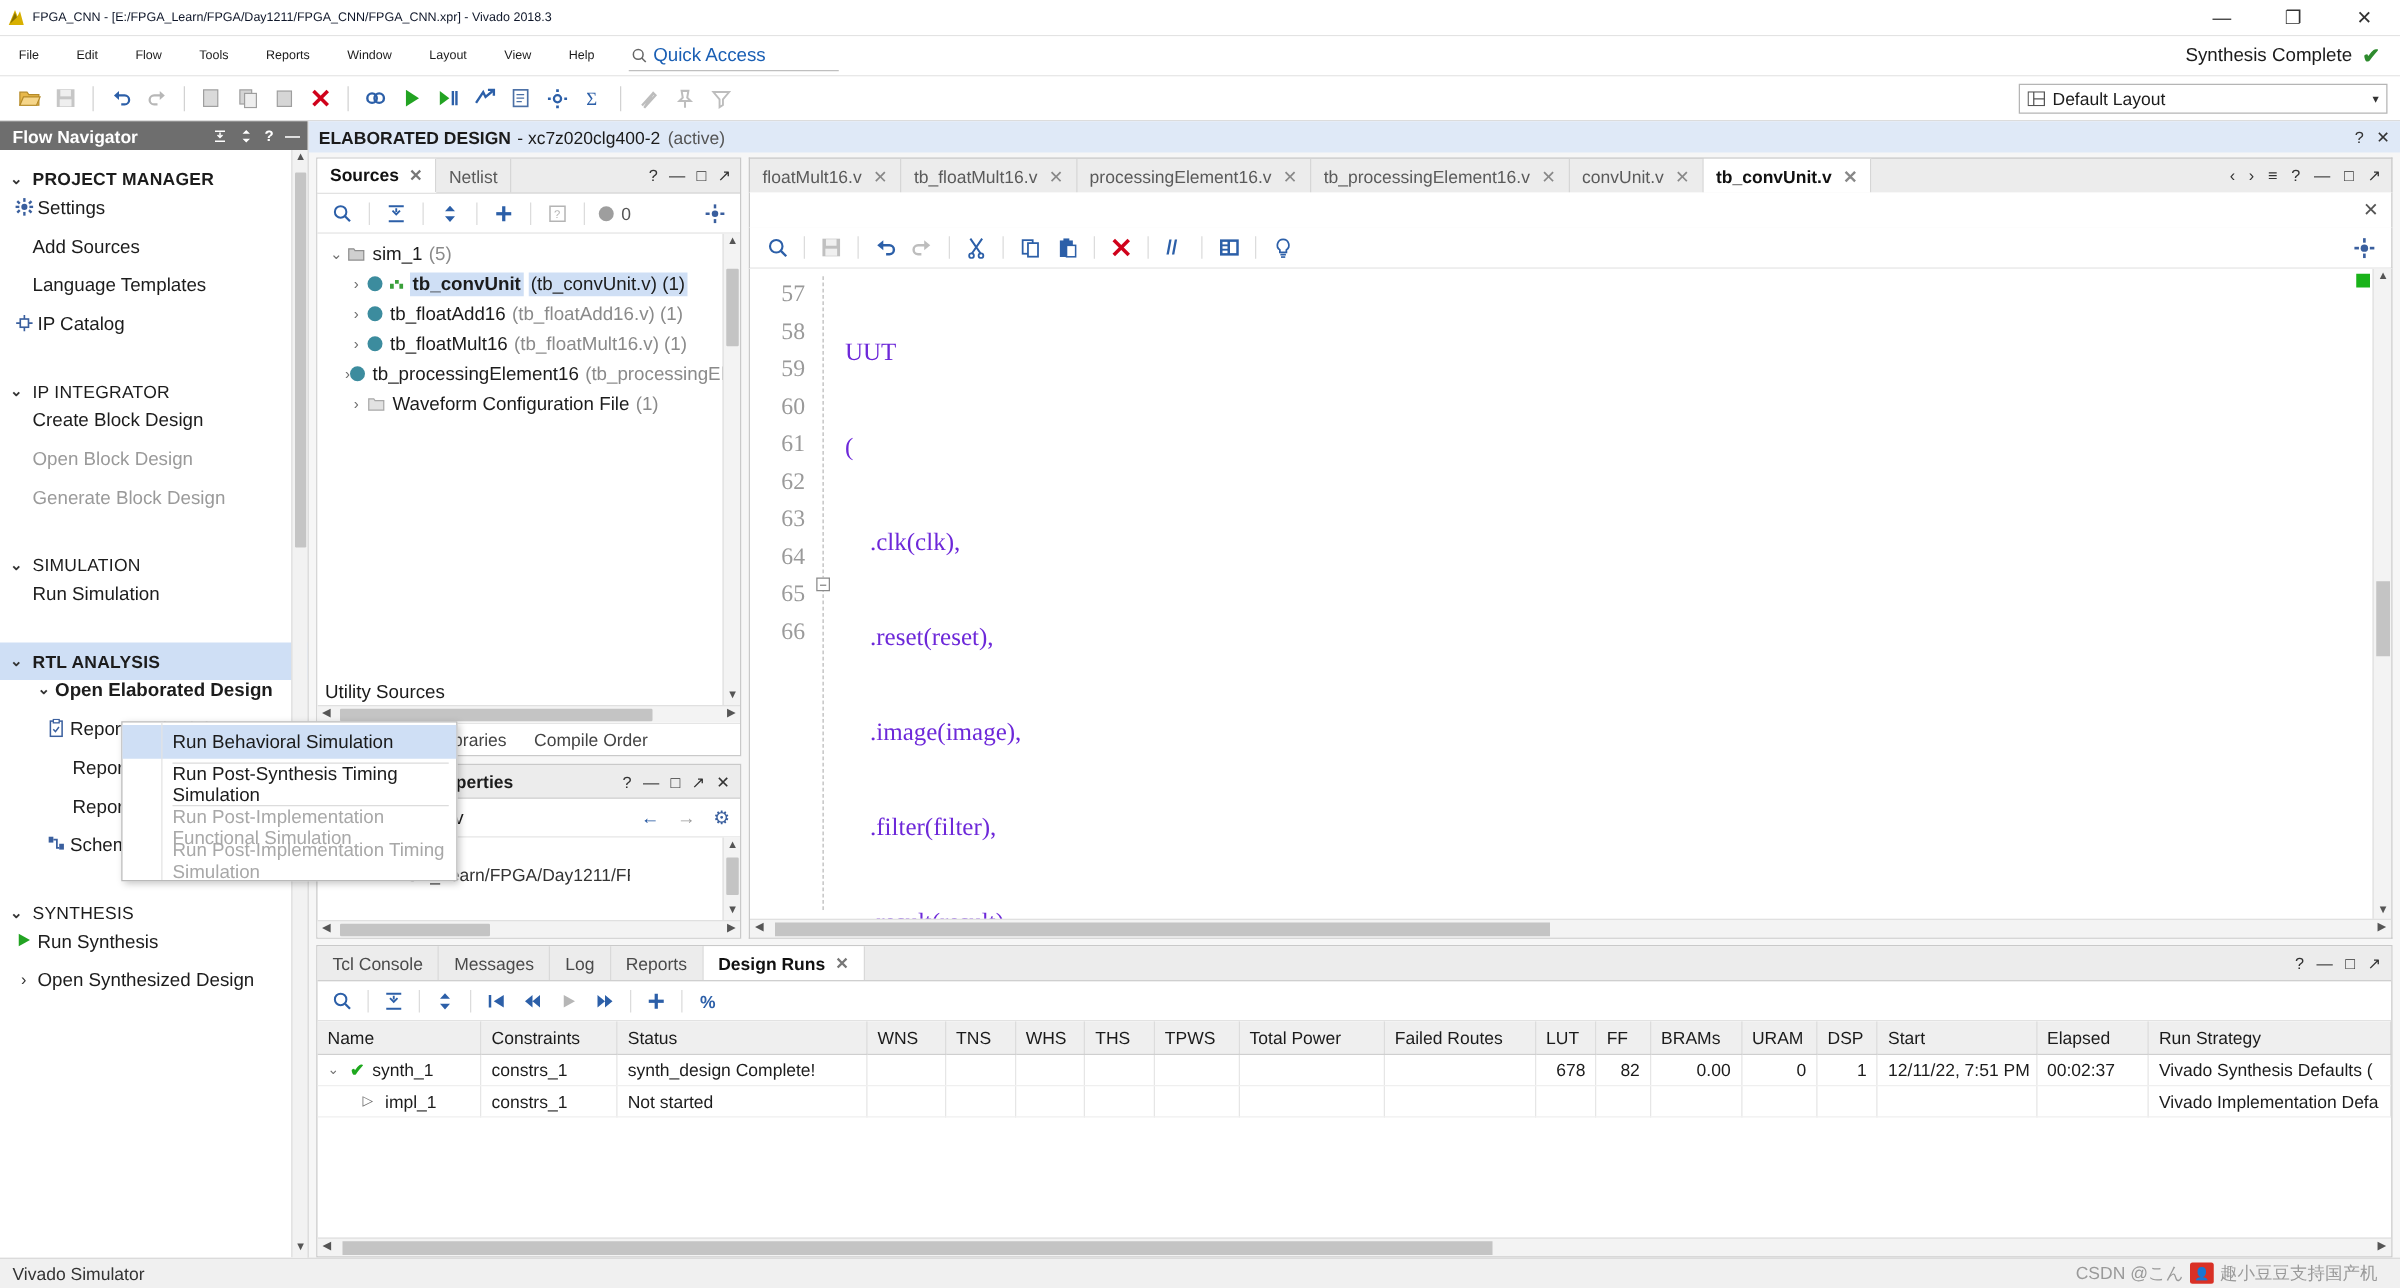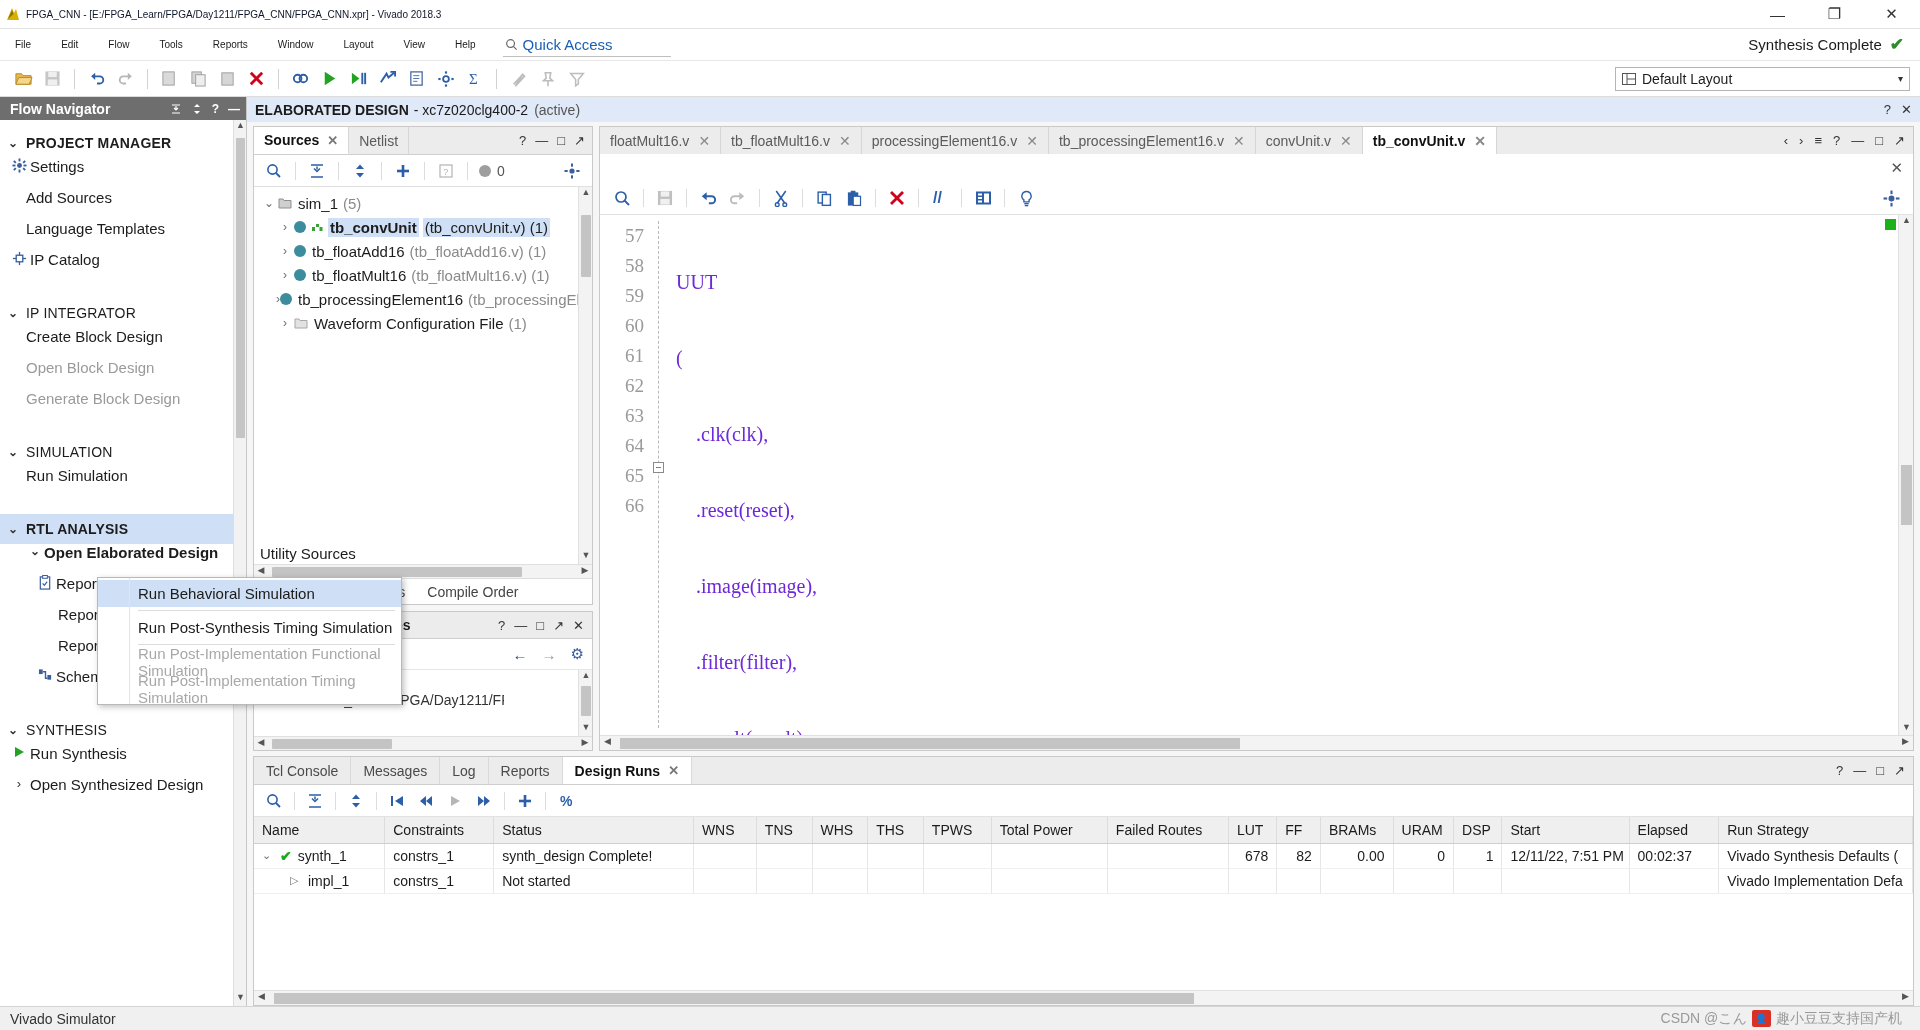--- a/index.html
+++ b/index.html
@@ -185,21 +185,21 @@
 
   
   .statusbar { height:24px; flex:none; background:#f0f0f0; border-top:1px solid #d4d4d4;
                display:flex; align-items:center; padding:0 10px; font-size:14px; color:#333;}
   .watermark { margin-left:auto; display:flex; align-items:center; gap:5px; color:#9a9a9a; font-size:14px;
                padding-right:8px;}
   .wm-badge { width:19px; height:17px; background:#d93025; color:#fff; font-size:10px; display:flex;
               align-items:center; justify-content:center; border-radius:2px;}
 
   
-  .ctxmenu { position:absolute; left:97px; top:480px; width:305px; background:#fff;
+  .ctxmenu { position:absolute; left:97px; top:480px; width:269px; background:#fff;
              border:1px solid #b9b9b9; box-shadow:2px 2px 6px rgba(0,0,0,.25); z-index:50; padding:2px 0;}
   .ctx-item { height:27px; display:flex; align-items:center; padding-left:40px; font-size:15px; color:#1b1b1b;}
   .ctx-item.hl { background:#cfdff5; }
   .ctx-item.dis { color:#a8a8a8; }
   .ctx-sep { height:1px; background:#dcdcdc; margin:3px 6px 3px 40px; }
   .ctx-gut { position:absolute; left:0; top:0; bottom:0; width:32px; border-right:1px solid #e4e4e4; }
 
   svg { display:block; }
 </style>
 </head>

